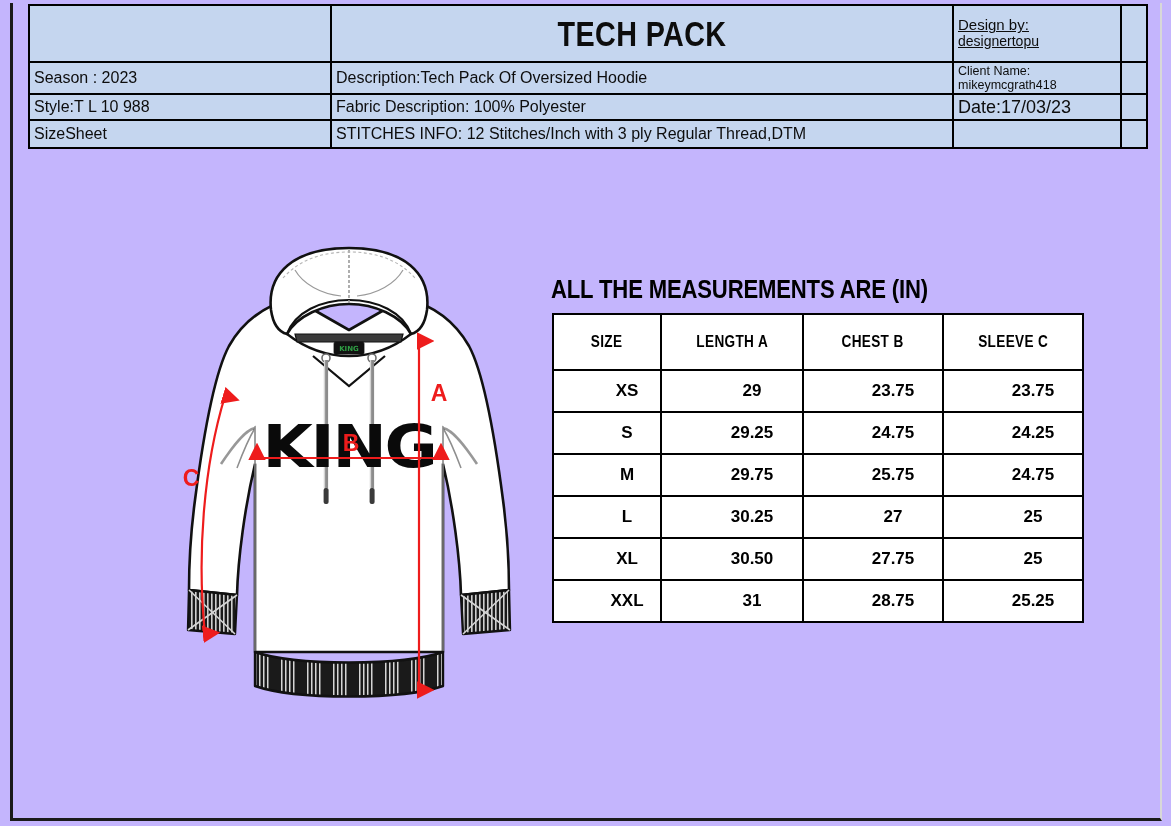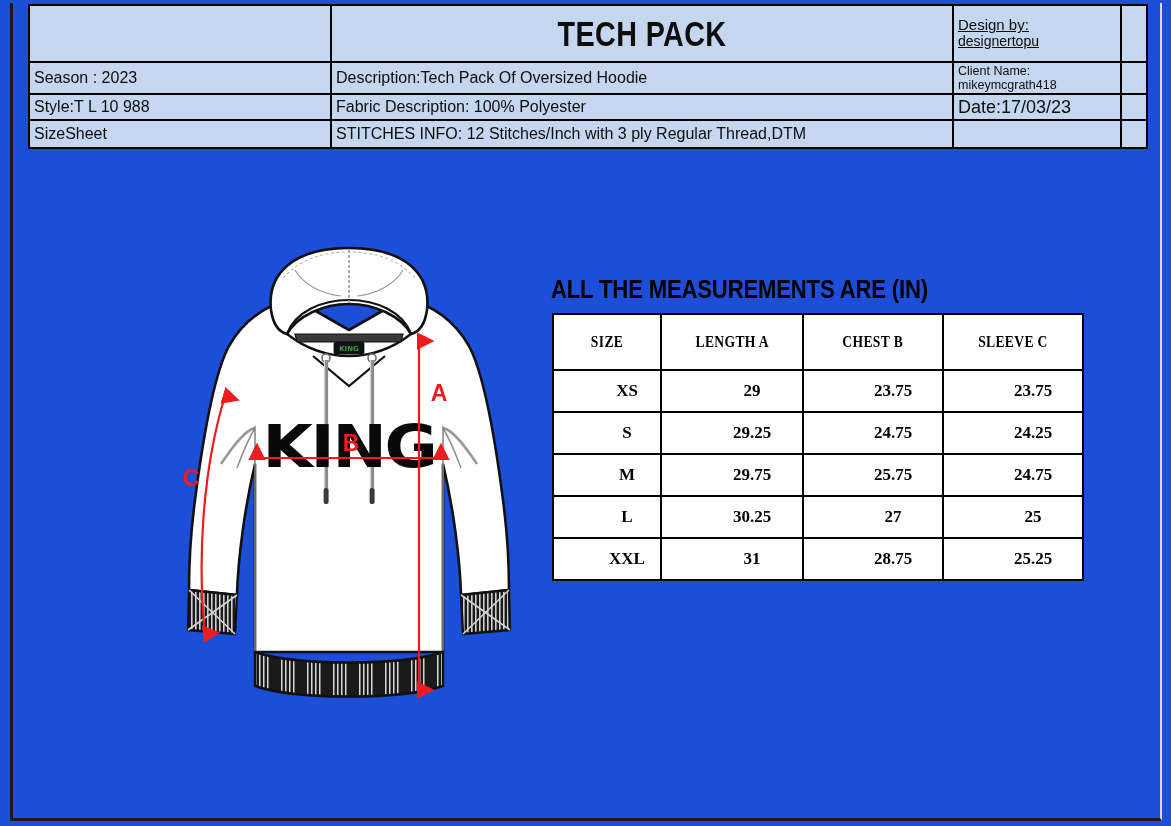--- a/index.html
+++ b/index.html
@@ -7,21 +7,21 @@
     width: 1171px; height: 826px;
     background: #ffffff;
     font-family: "Liberation Sans", sans-serif;
     overflow: hidden;
   }
 
   #page {
     position: absolute;
     left: 0; top: 0;
     width: 1171px; height: 826px;
-    background: #1d4ed8;
+    background: #c4b5fd;
   }
 
   
   #page-frame {
     position: absolute;
     left: 10px; top: 3px;
     width: 1152px; height: 818px;
     border-left: 3px solid #1a1a1a;
     border-bottom: 3px solid #1a1a1a;
     border-right: 2px solid #d8d8d8;
@@ -98,21 +98,21 @@
     position: absolute;
     left: 552px; top: 313px;
     width: 530px;
     border-collapse: collapse;
     table-layout: fixed;
   }
   #meas-table td, #meas-table th {
     border: 2px solid #000;
     text-align: center;
     vertical-align: middle;
-    font-family: Liberation Serif, serif;
+    font-family: Liberation Sans, sans-serif;
     font-weight: bold;
     color: #000;
     background: #fff;
   }
   #meas-table th { height: 56px; font-size: 16px; letter-spacing: 0.4px; }
   #meas-table td { height: 42px; font-size: 17px; padding-left: 40px; }
   .mc0 { width: 108px; }
   .mc1 { width: 142px; }
   .mc2 { width: 140px; }
   .mc3 { width: 140px; }
@@ -221,20 +221,26 @@
       <tr>
         <td>M</td>
         <td>29.75</td>
         <td>25.75</td>
         <td>24.75</td>
       </tr>
       <tr>
         <td>L</td>
         <td>30.25</td>
         <td>27</td>
+        <td>25</td>
+      </tr>
+      <tr>
+        <td>XL</td>
+        <td>30.50</td>
+        <td>27.75</td>
         <td>25</td>
       </tr>
       <tr>
         <td>XXL</td>
         <td>31</td>
         <td>28.75</td>
         <td>25.25</td>
       </tr>
     </tbody>
   </table>

